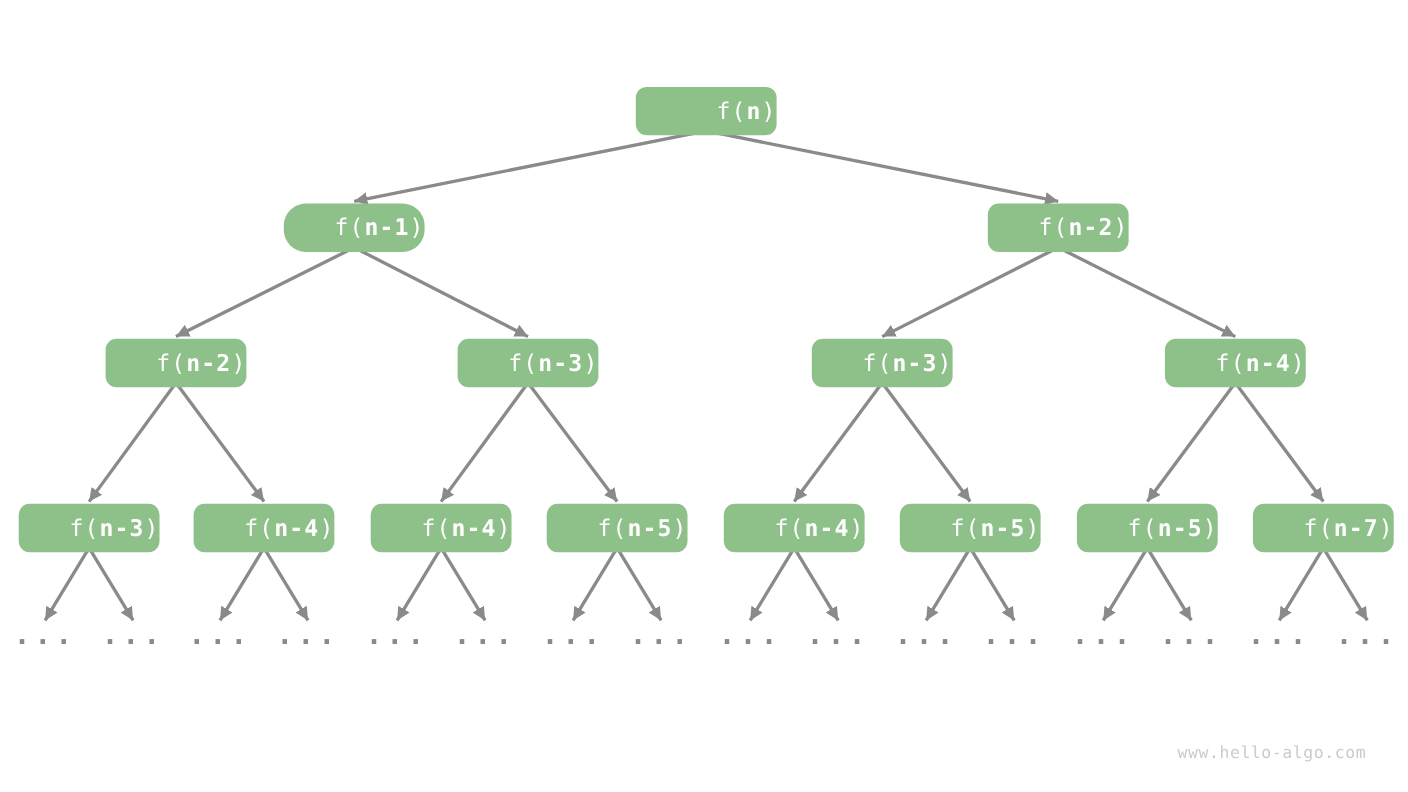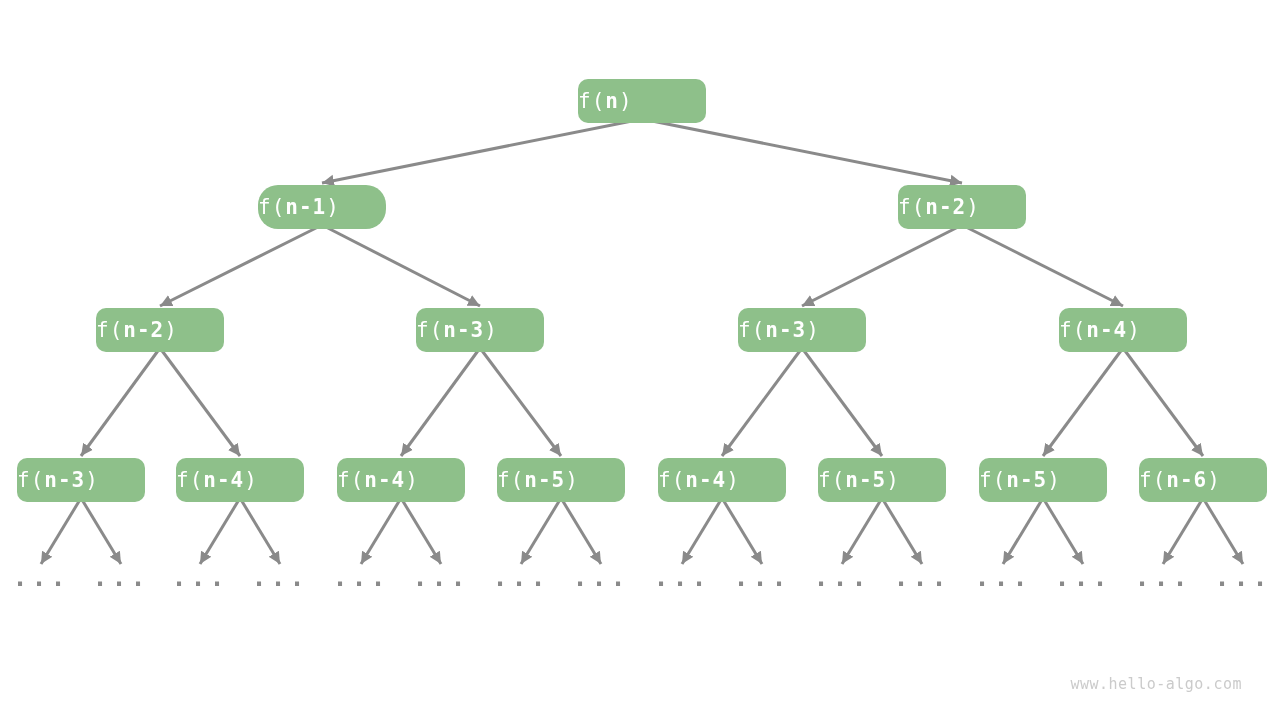--- a/index.html
+++ b/index.html
@@ -18,21 +18,21 @@
     font-family:"DejaVu Sans Mono","Liberation Mono",monospace;
   }
   .stage{position:relative;width:1280px;height:720px;}
   .edges{position:absolute;left:0;top:0;width:1280px;height:720px;}
   .node{
     position:absolute;
     transform:translate(-50%,-50%);
     background:var(--node-fill);
     color:var(--node-text);
     border-radius:10px;
-    display:flex;align-items:center;justify-content:flex-start;
+    display:flex;align-items:center;justify-content:flex-end;
     font-size:21px;
     letter-spacing:1px;
     white-space:nowrap;
   }
   .node .bold{font-weight:bold;}
   .leaf{
     position:absolute;
     transform:translate(-50%,-50%);
     color:var(--leaf);
     font-size:25px;
@@ -145,17 +145,17 @@
       <div class="node" style="left: 722px; top: 480px; width: 128px; height: 44px; border-radius: 10px;">
         <span><span>f(</span><span class="bold">n-4</span><span>)</span></span>
       </div>
       <div class="node" style="left: 882px; top: 480px; width: 128px; height: 44px; border-radius: 10px;">
         <span><span>f(</span><span class="bold">n-5</span><span>)</span></span>
       </div>
       <div class="node" style="left: 1043px; top: 480px; width: 128px; height: 44px; border-radius: 10px;">
         <span><span>f(</span><span class="bold">n-5</span><span>)</span></span>
       </div>
       <div class="node" style="left: 1203px; top: 480px; width: 128px; height: 44px; border-radius: 10px;">
-        <span><span>f(</span><span class="bold">n-6</span><span>)</span></span>
+        <span><span>f(</span><span class="bold">n-7</span><span>)</span></span>
       </div>
     </div>
   <div class="watermark">www.hello-algo.com</div>
 </div>
 
 </body></html>

